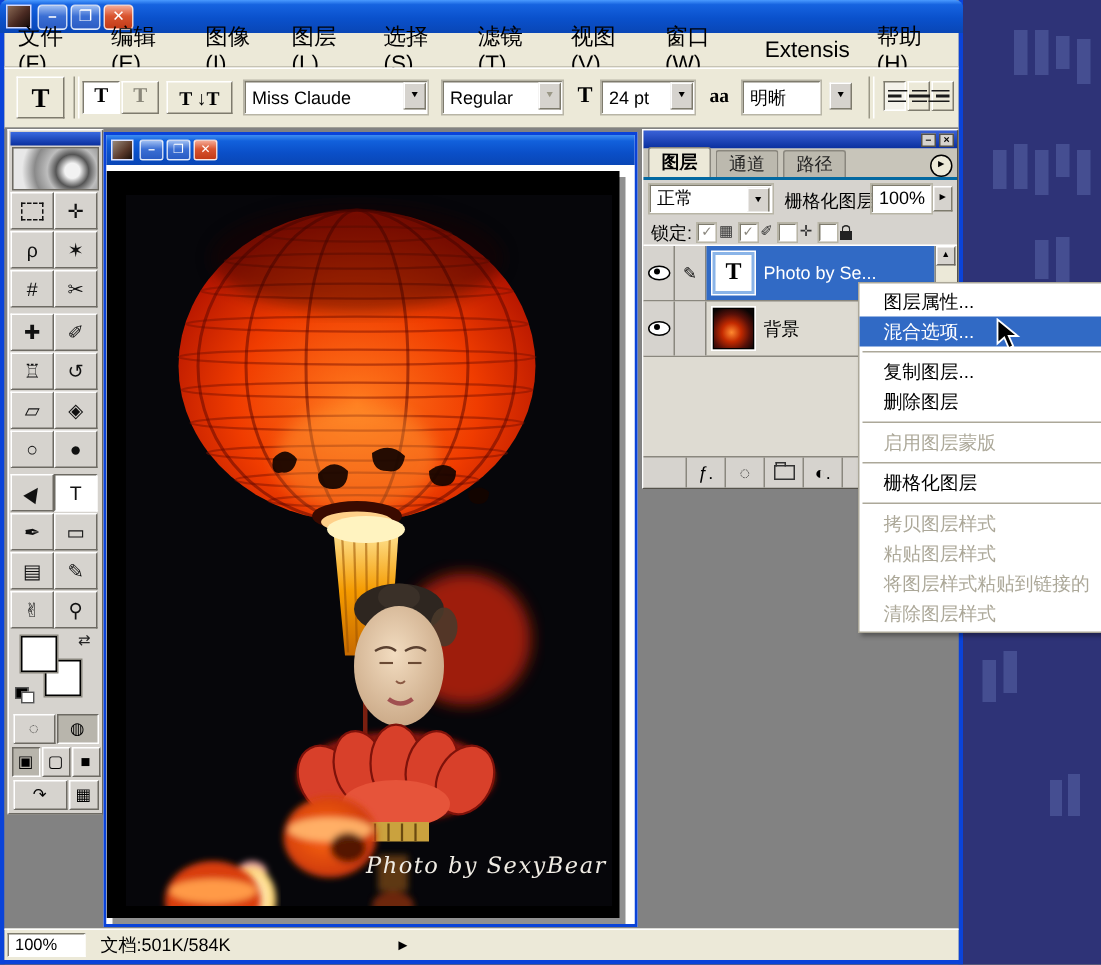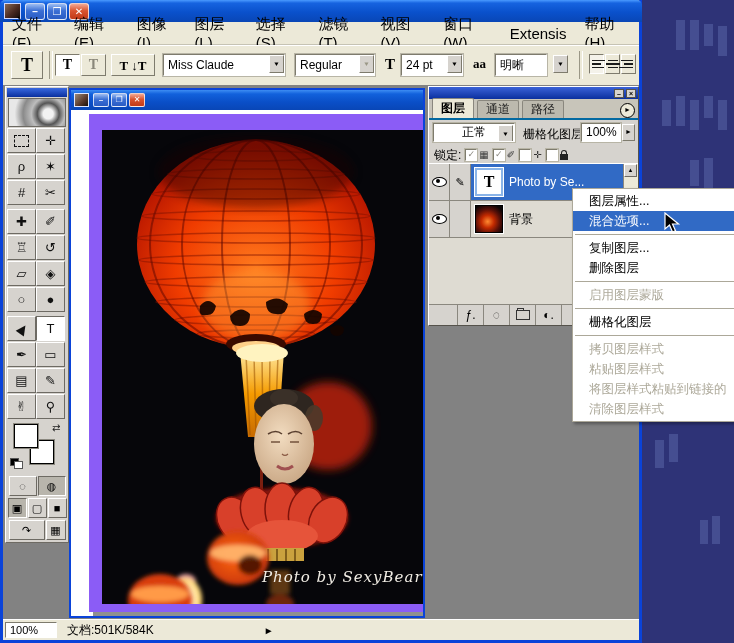--- a/index.html
+++ b/index.html
@@ -84,34 +84,34 @@
   
   #docwin{position:absolute;left:66px;top:3px;width:356px;height:530px;
        border:2px solid #0a43d9;box-sizing:border-box;background:#fff;}
   #doc-titlebar{height:20px;background:linear-gradient(180deg,#3d8df2 0%,#1261dc 20%,#0a4fc8 60%,#0946b6 100%);
        display:flex;align-items:center;padding:0 3px;}
   .doc-ico{width:13px;height:12px;margin-right:4px;border:1px solid #dfe6ff;
        background:linear-gradient(135deg,#9a8a7a,#58382a 60%,#1a100a);}
   #doc-title{color:#fff;font-weight:bold;font-size:11.5px;flex:1;white-space:nowrap;overflow:hidden;text-shadow:1px 1px 0 #0a2a6a;}
   .xpb.sm{width:16px;height:14px;font-size:8px;line-height:12px;border-radius:2px;}
   #doc-content{position:absolute;left:0;top:20px;right:0;bottom:0;background:#fff;overflow:hidden;}
-  #canvas{position:absolute;left:18px;top:4px;width:342px;height:498px;background:#8b5cf6;box-shadow:4px 4px 0 #909090;}
+  #canvas{position:absolute;left:0;top:4px;width:342px;height:498px;background:#000000;box-shadow:4px 4px 0 #909090;}
   #photo{position:absolute;left:13px;top:16px;width:324px;height:474px;background:#06060a;}
   
   #layers-palette{position:absolute;left:425px;top:1px;width:211px;height:240px;background:#d6d3ce;
        border:1px solid;border-color:#fff #55524b #55524b #fff;box-sizing:border-box;}
   #pal-titlebar{height:12px;background:linear-gradient(180deg,#3a62d8,#0a2f9e);display:flex;justify-content:flex-end;align-items:center;gap:2px;padding:0 2px;}
   .pal-btn{width:10px;height:9px;background:#d6d3ce;border:1px solid #55524b;font-size:7px;line-height:7px;text-align:center;padding:0;font-weight:bold;}
   #pal-tabs{height:19px;display:flex;align-items:flex-end;background:#c8c5ba;position:relative;border-bottom:2px solid #0369a1;}
   .pal-tab{height:17px;line-height:17px;padding:0 8px;font-size:12px;border:1px solid #8a877e;border-bottom:none;
        background:#bcb9ae;margin-left:3px;border-radius:2px 2px 0 0;color:#222;}
   .pal-tab.active{background:#ece9d8;height:19px;line-height:19px;font-weight:bold;color:#000;}
   #pal-menu-btn{position:absolute;right:3px;top:4px;width:13px;height:13px;border:1px solid #000;border-radius:50%;background:#ece9d8;}
   #pal-menu-btn::after{content:"►";font-size:7px;line-height:11px;display:block;text-align:center;}
-  #pal-controls{height:25px;position:relative;background:#d6d3ce;text-align:center;}
+  #pal-controls{height:25px;position:relative;background:#d6d3ce;}
   #blend-select{position:absolute;left:4px;top:3px;width:82px;height:19px;}
   #blend-value{position:absolute;left:0;top:0;right:0;bottom:0;}
   #opacity-label{position:absolute;left:94px;top:6px;font-size:12px;}
   #opacity-box{position:absolute;left:152px;top:3px;width:40px;height:19px;}
   #opacity-spin{position:absolute;left:193px;top:4px;width:13px;height:17px;background:#d6d3ce;border:1px solid;border-color:#fff #7e7b6d #7e7b6d #fff;box-sizing:border-box;}
   #opacity-spin::after{content:"►";font-size:7px;display:block;text-align:center;line-height:14px;}
   #pal-locks{height:20px;display:flex;align-items:center;gap:4px;padding-left:5px;background:#d6d3ce;border-bottom:1px solid #b4b1a6;}
   .lockpair{display:flex;align-items:center;gap:2px;}
   .cb{width:10px;height:10px;background:#fff;border:1px solid;border-color:#7e7b6d #fff #fff #7e7b6d;outline:1px solid #b8b5a6;
       font-size:9px;line-height:9px;text-align:center;color:#8a877e;}

